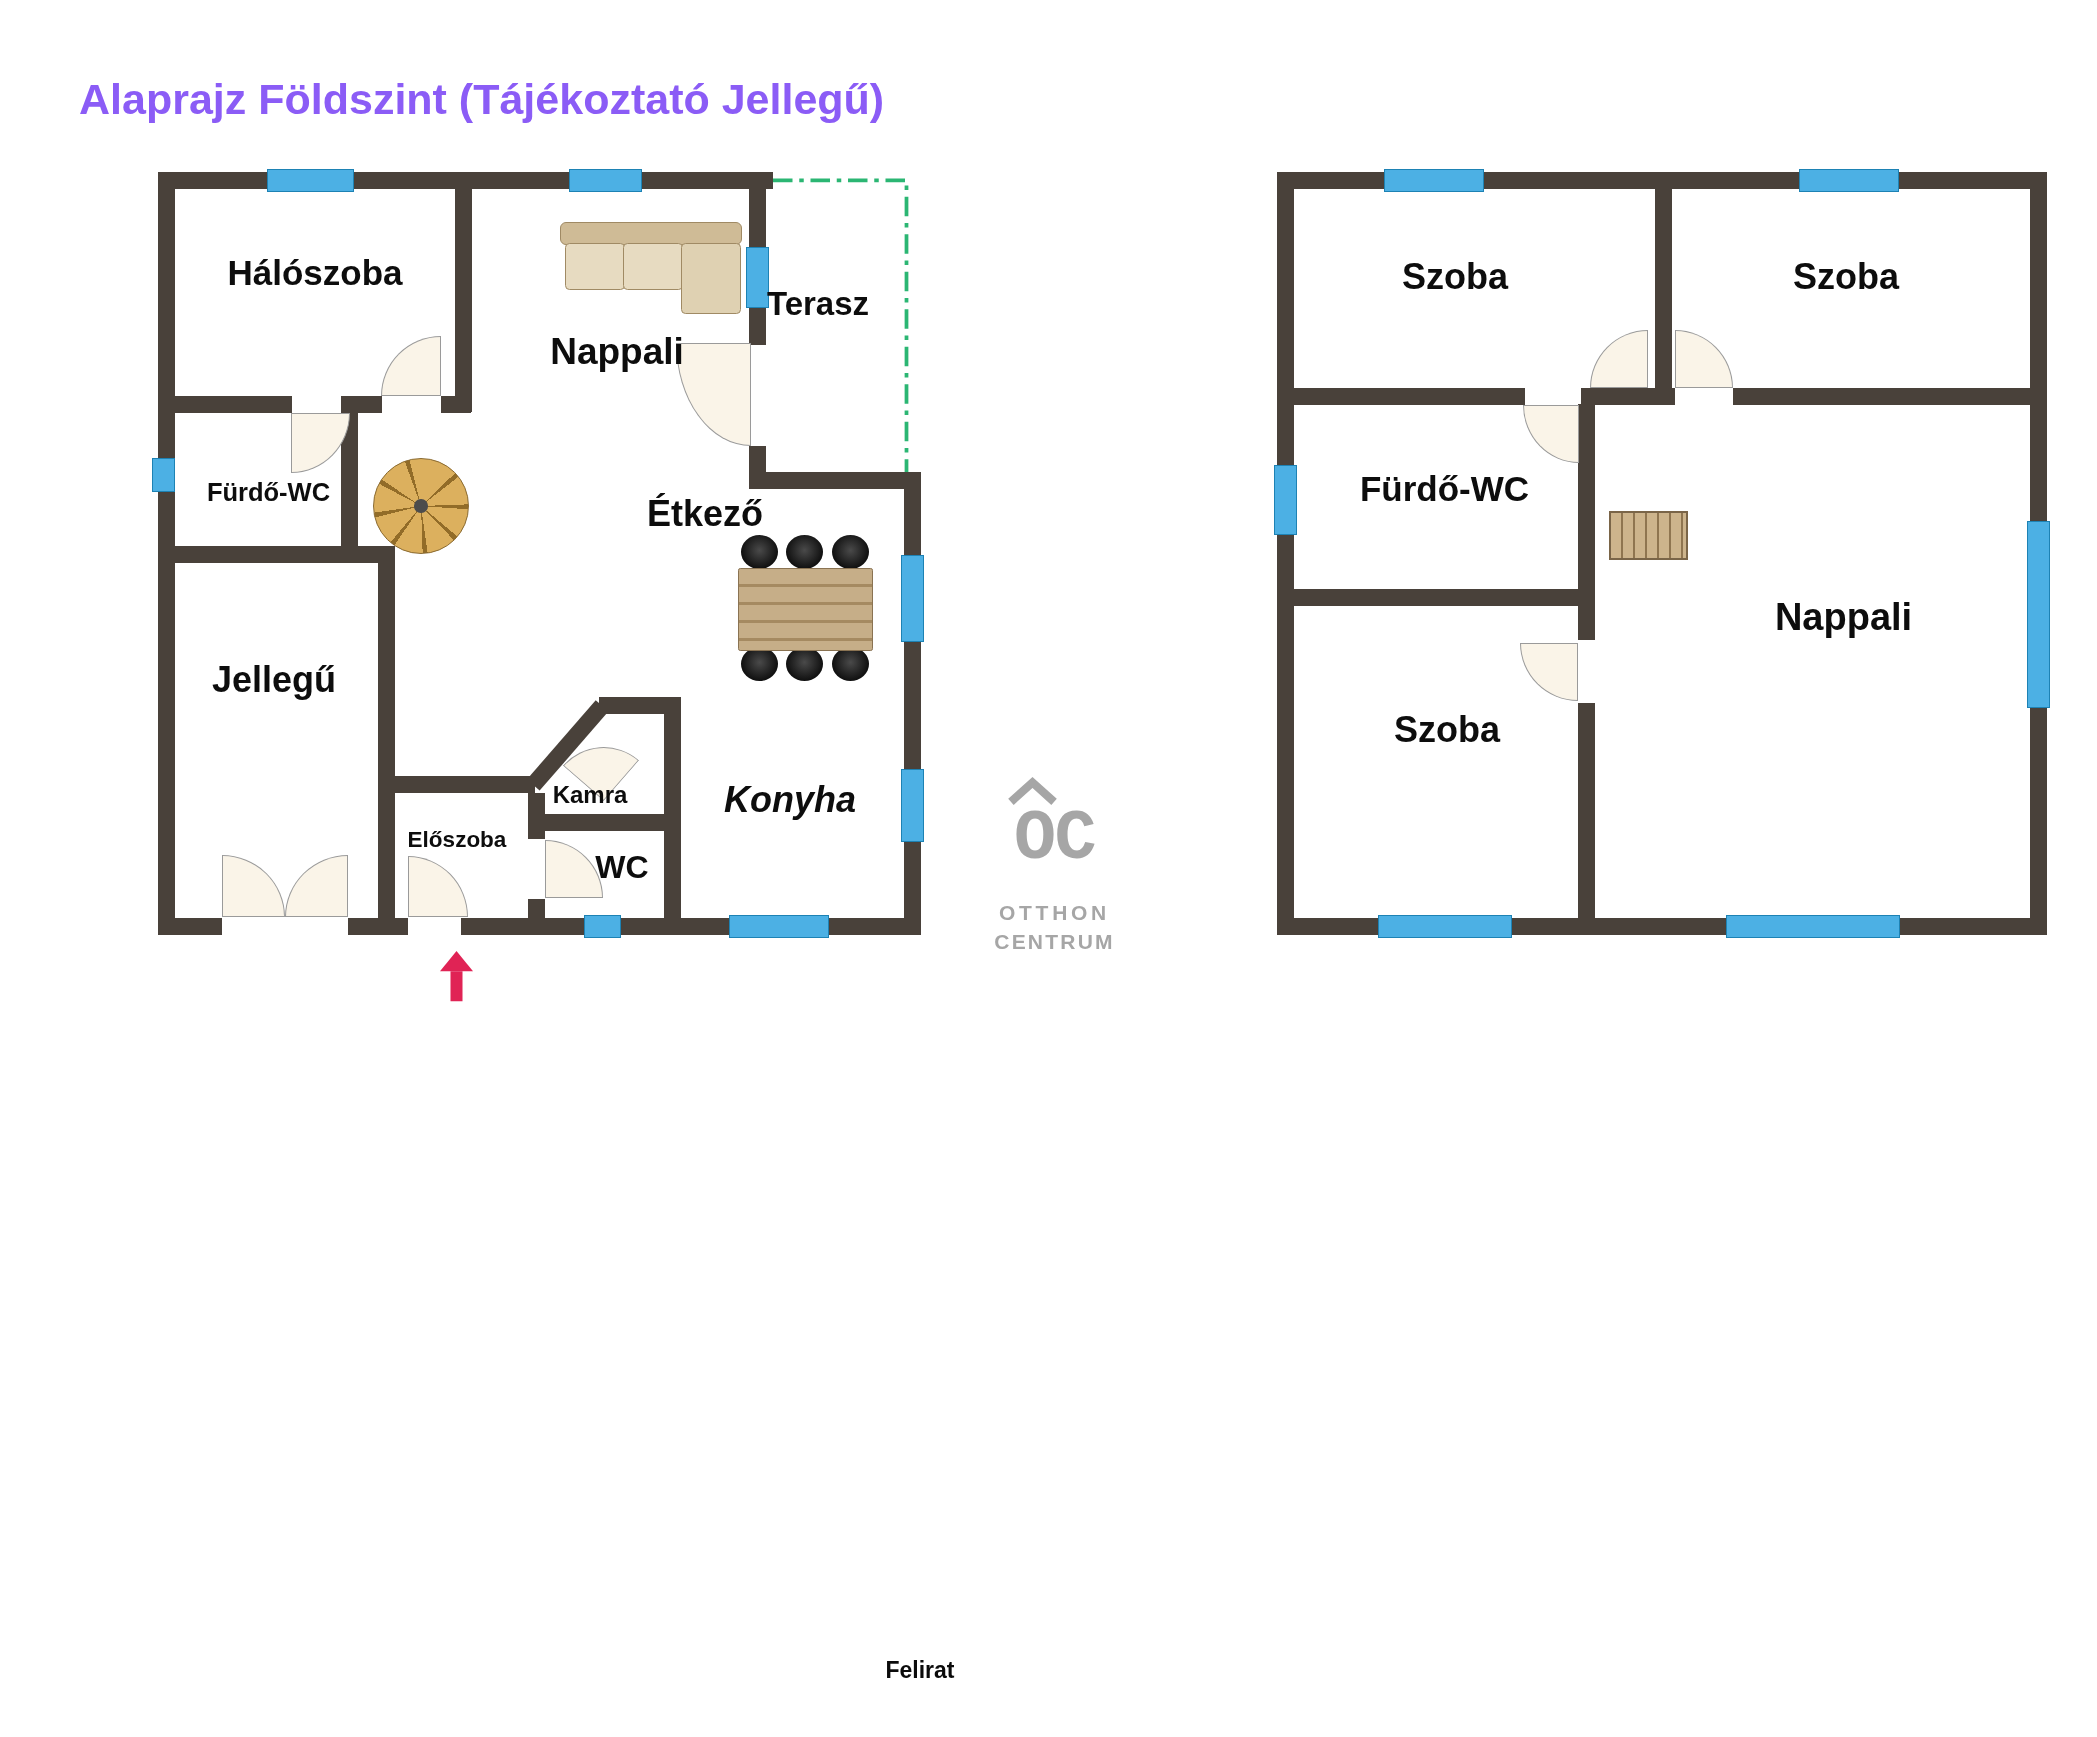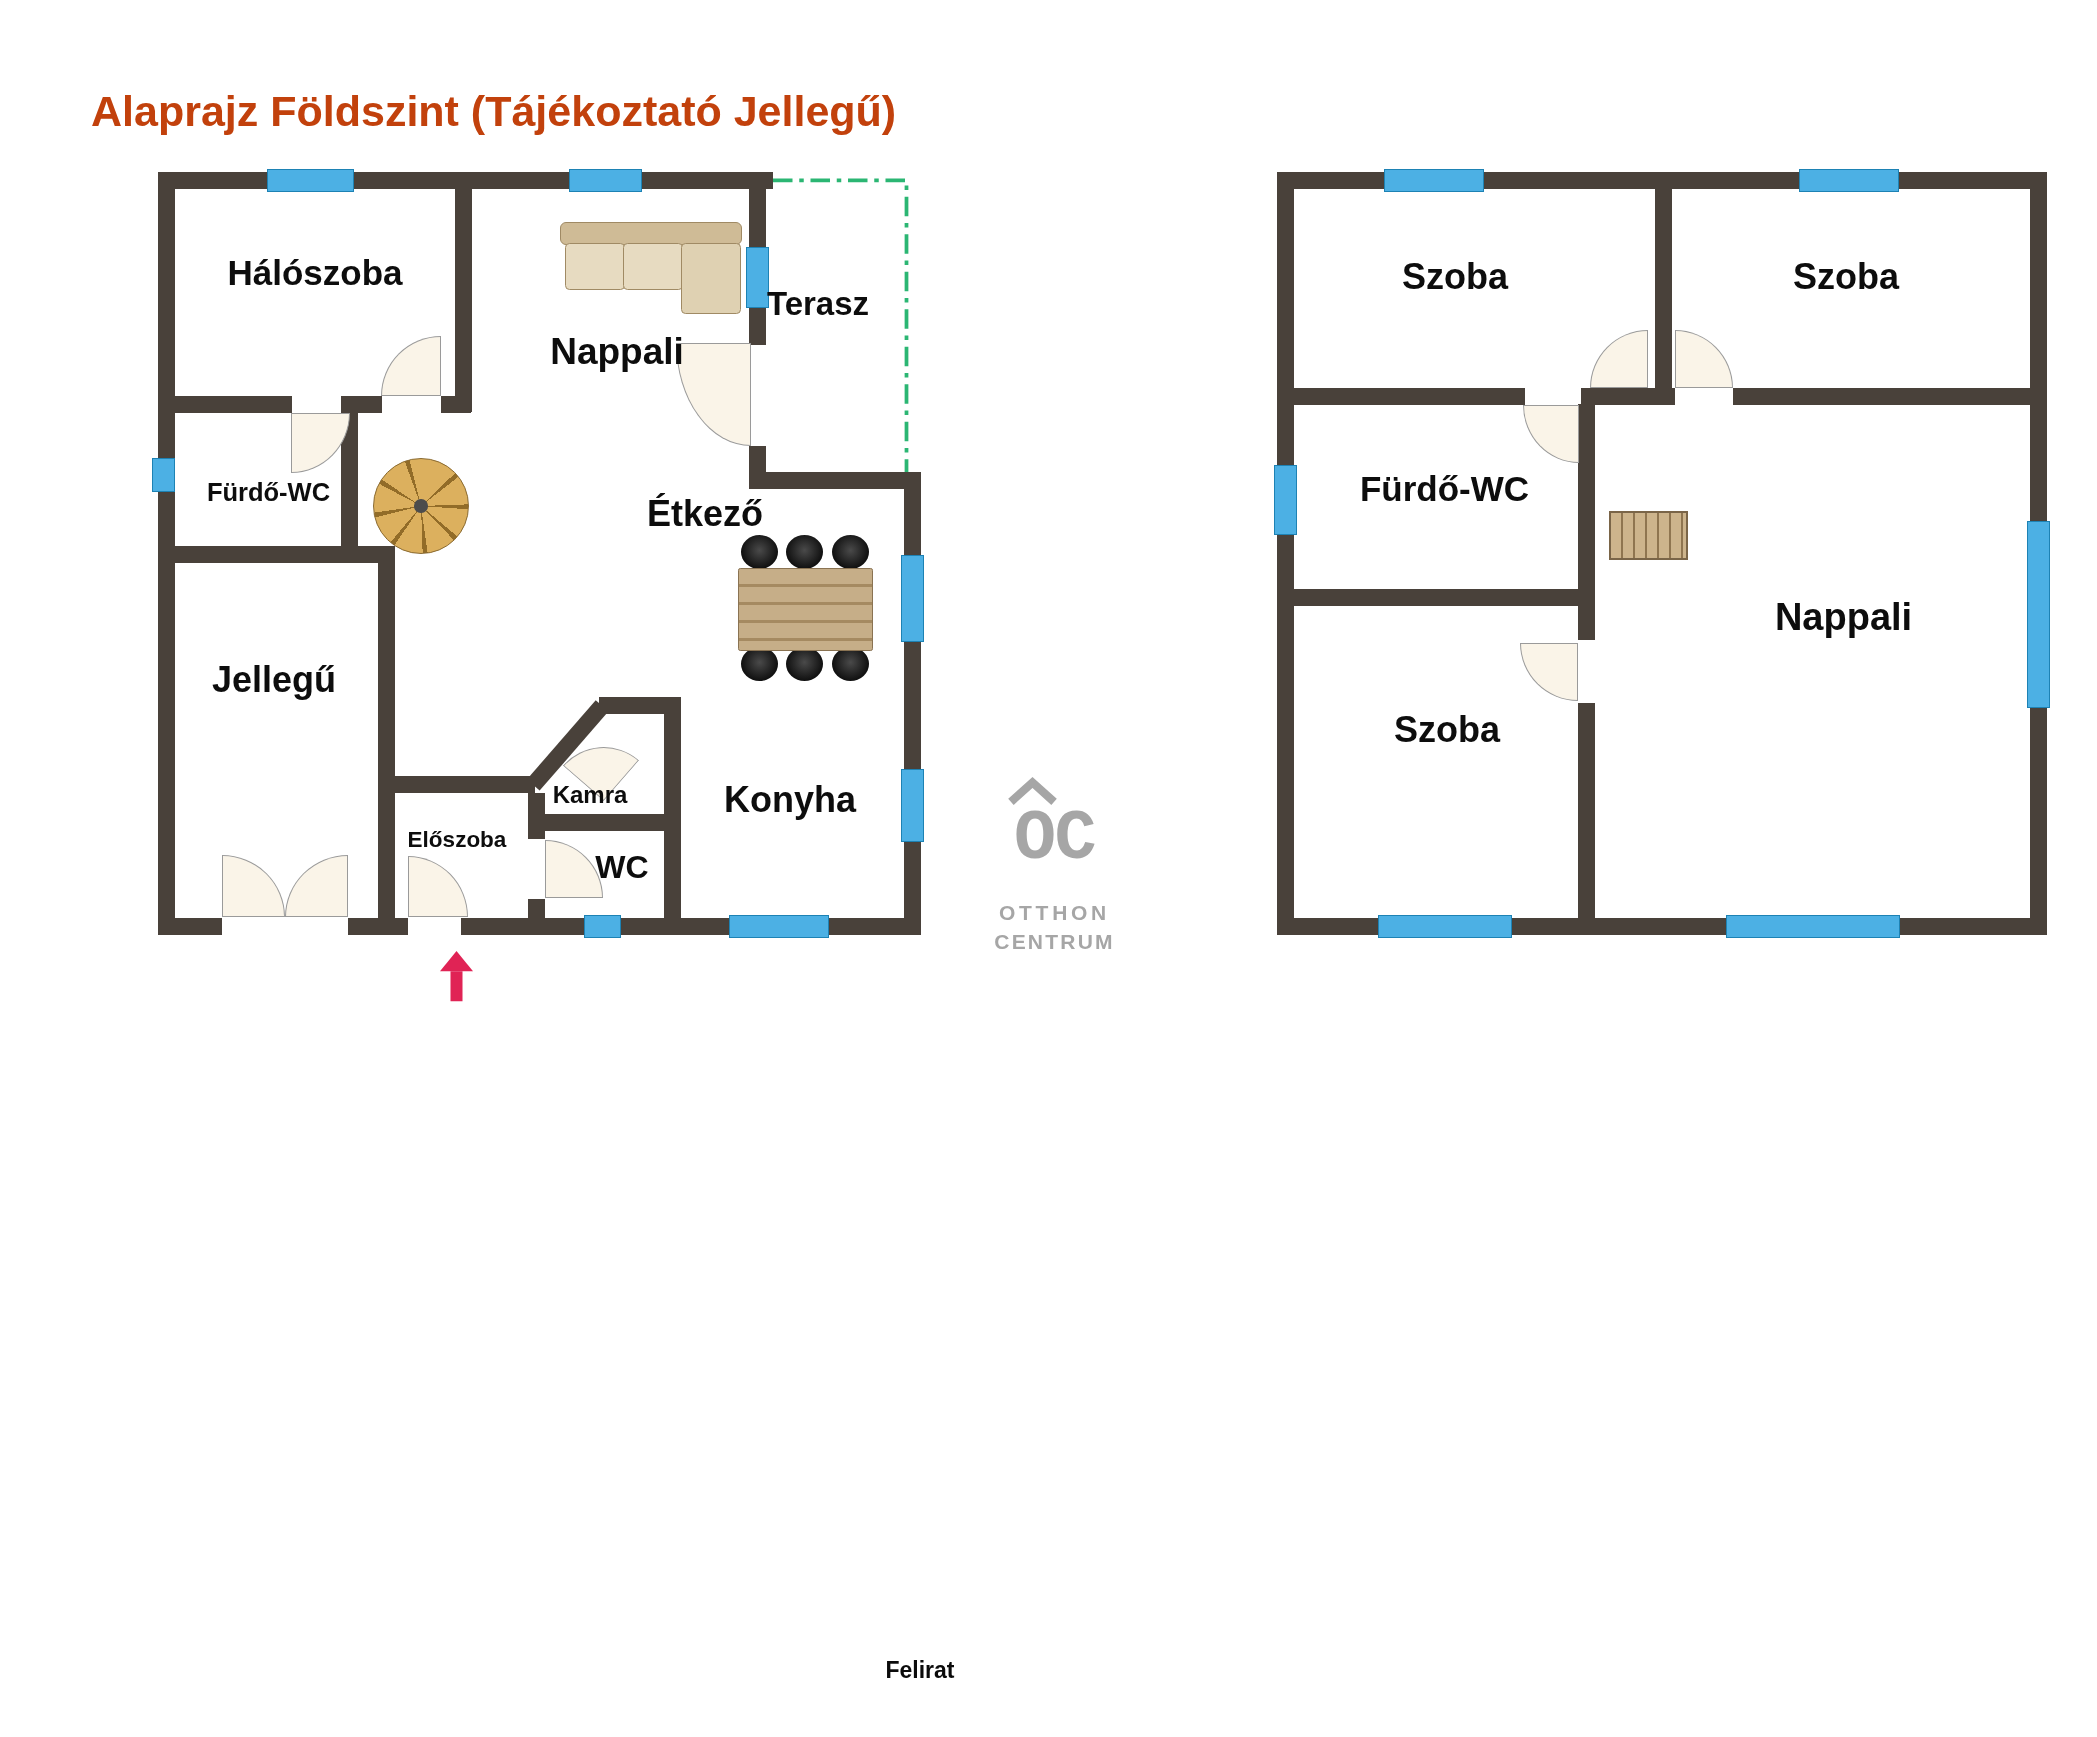--- a/index.html
+++ b/index.html
@@ -1,19 +1,19 @@
 <!DOCTYPE html>
 <html style="--wall: #49413a; --window: #4cb0e4; --window_border: #1d82b4; --door_fill: #faf4e8; --door_border: #9a9a9a; --terrace_line: #2bb673; --entry_arrow: #e02355; --logo_gray: #a6a6a6; --label_text: #0d0d0d;font-size:12px"><head>
 <meta charset="utf-8">
 <style>
   html,body{margin:0;padding:0;background:#ffffff;}
   body{font-family:"Liberation Sans",sans-serif;}
   .canvas{position:relative;width:2097px;height:1738px;background:#fff;overflow:hidden;}
 
-  .title{position:absolute;margin:12px;font-weight:bold;font-size:43px;color:#c2410c;white-space:nowrap;}
+  .title{position:absolute;margin:0;font-weight:bold;font-size:43px;color:#8b5cf6;white-space:nowrap;}
 
   .wall{position:absolute;background:var(--wall,#49413a);}
   .gap{position:absolute;background:#ffffff;}
   .window{position:absolute;background:var(--window,#4cb0e4);border:1.5px solid var(--window_border,#1d82b4);box-sizing:border-box;}
   .door{position:absolute;background:var(--door_fill,#faf4e8);border:1.5px solid var(--door_border,#9a9a9a);box-sizing:border-box;}
   .d-tl{border-radius:100% 0 0 0;}
   .d-tr{border-radius:0 100% 0 0;}
   .d-br{border-radius:0 0 100% 0;}
   .d-bl{border-radius:0 0 0 100%;}
 
@@ -128,21 +128,21 @@
 
     <div class="room-label" style="left:195px;top:253px;width:240px;font-size:35px;">Hálószoba</div>
     <div class="room-label" style="left:527px;top:331px;width:180px;font-size:37px;">Nappali</div>
     <div class="room-label" style="left:743px;top:285px;width:150px;font-size:33px;">Terasz</div>
     <div class="room-label" style="left:186px;top:478px;width:165px;font-size:25.5px;">Fürdő-WC</div>
     <div class="room-label" style="left:615px;top:493px;width:180px;font-size:36px;">Étkező</div>
     <div class="room-label" style="left:184px;top:659px;width:180px;font-size:36px;">Jellegű</div>
     <div class="room-label" style="left:382px;top:827px;width:150px;font-size:22.5px;">Előszoba</div>
     <div class="room-label" style="left:530px;top:781px;width:120px;font-size:24px;">Kamra</div>
     <div class="room-label" style="left:562px;top:849px;width:120px;font-size:32px;">WC</div>
-    <div class="room-label" style="left:700px;top:779px;width:180px;font-size:36px;">Konyha</div>
+    <div class="room-label" style="left:700px;top:779px;width:180px;font-size:36px;font-style:italic;">Konyha</div>
   </div>
 
   <div>
 
     <div class="wall" style="left:1277px;top:172px;width:769px;height:16.5px;"></div>
     <div class="wall" style="left:1277px;top:172px;width:16.5px;height:763px;"></div>
     <div class="wall" style="left:1277px;top:918px;width:769px;height:16.5px;"></div>
     <div class="wall" style="left:2030px;top:172px;width:16.5px;height:763px;"></div>
 
     <div class="wall" style="left:1655px;top:172px;width:16.5px;height:232px;"></div>

